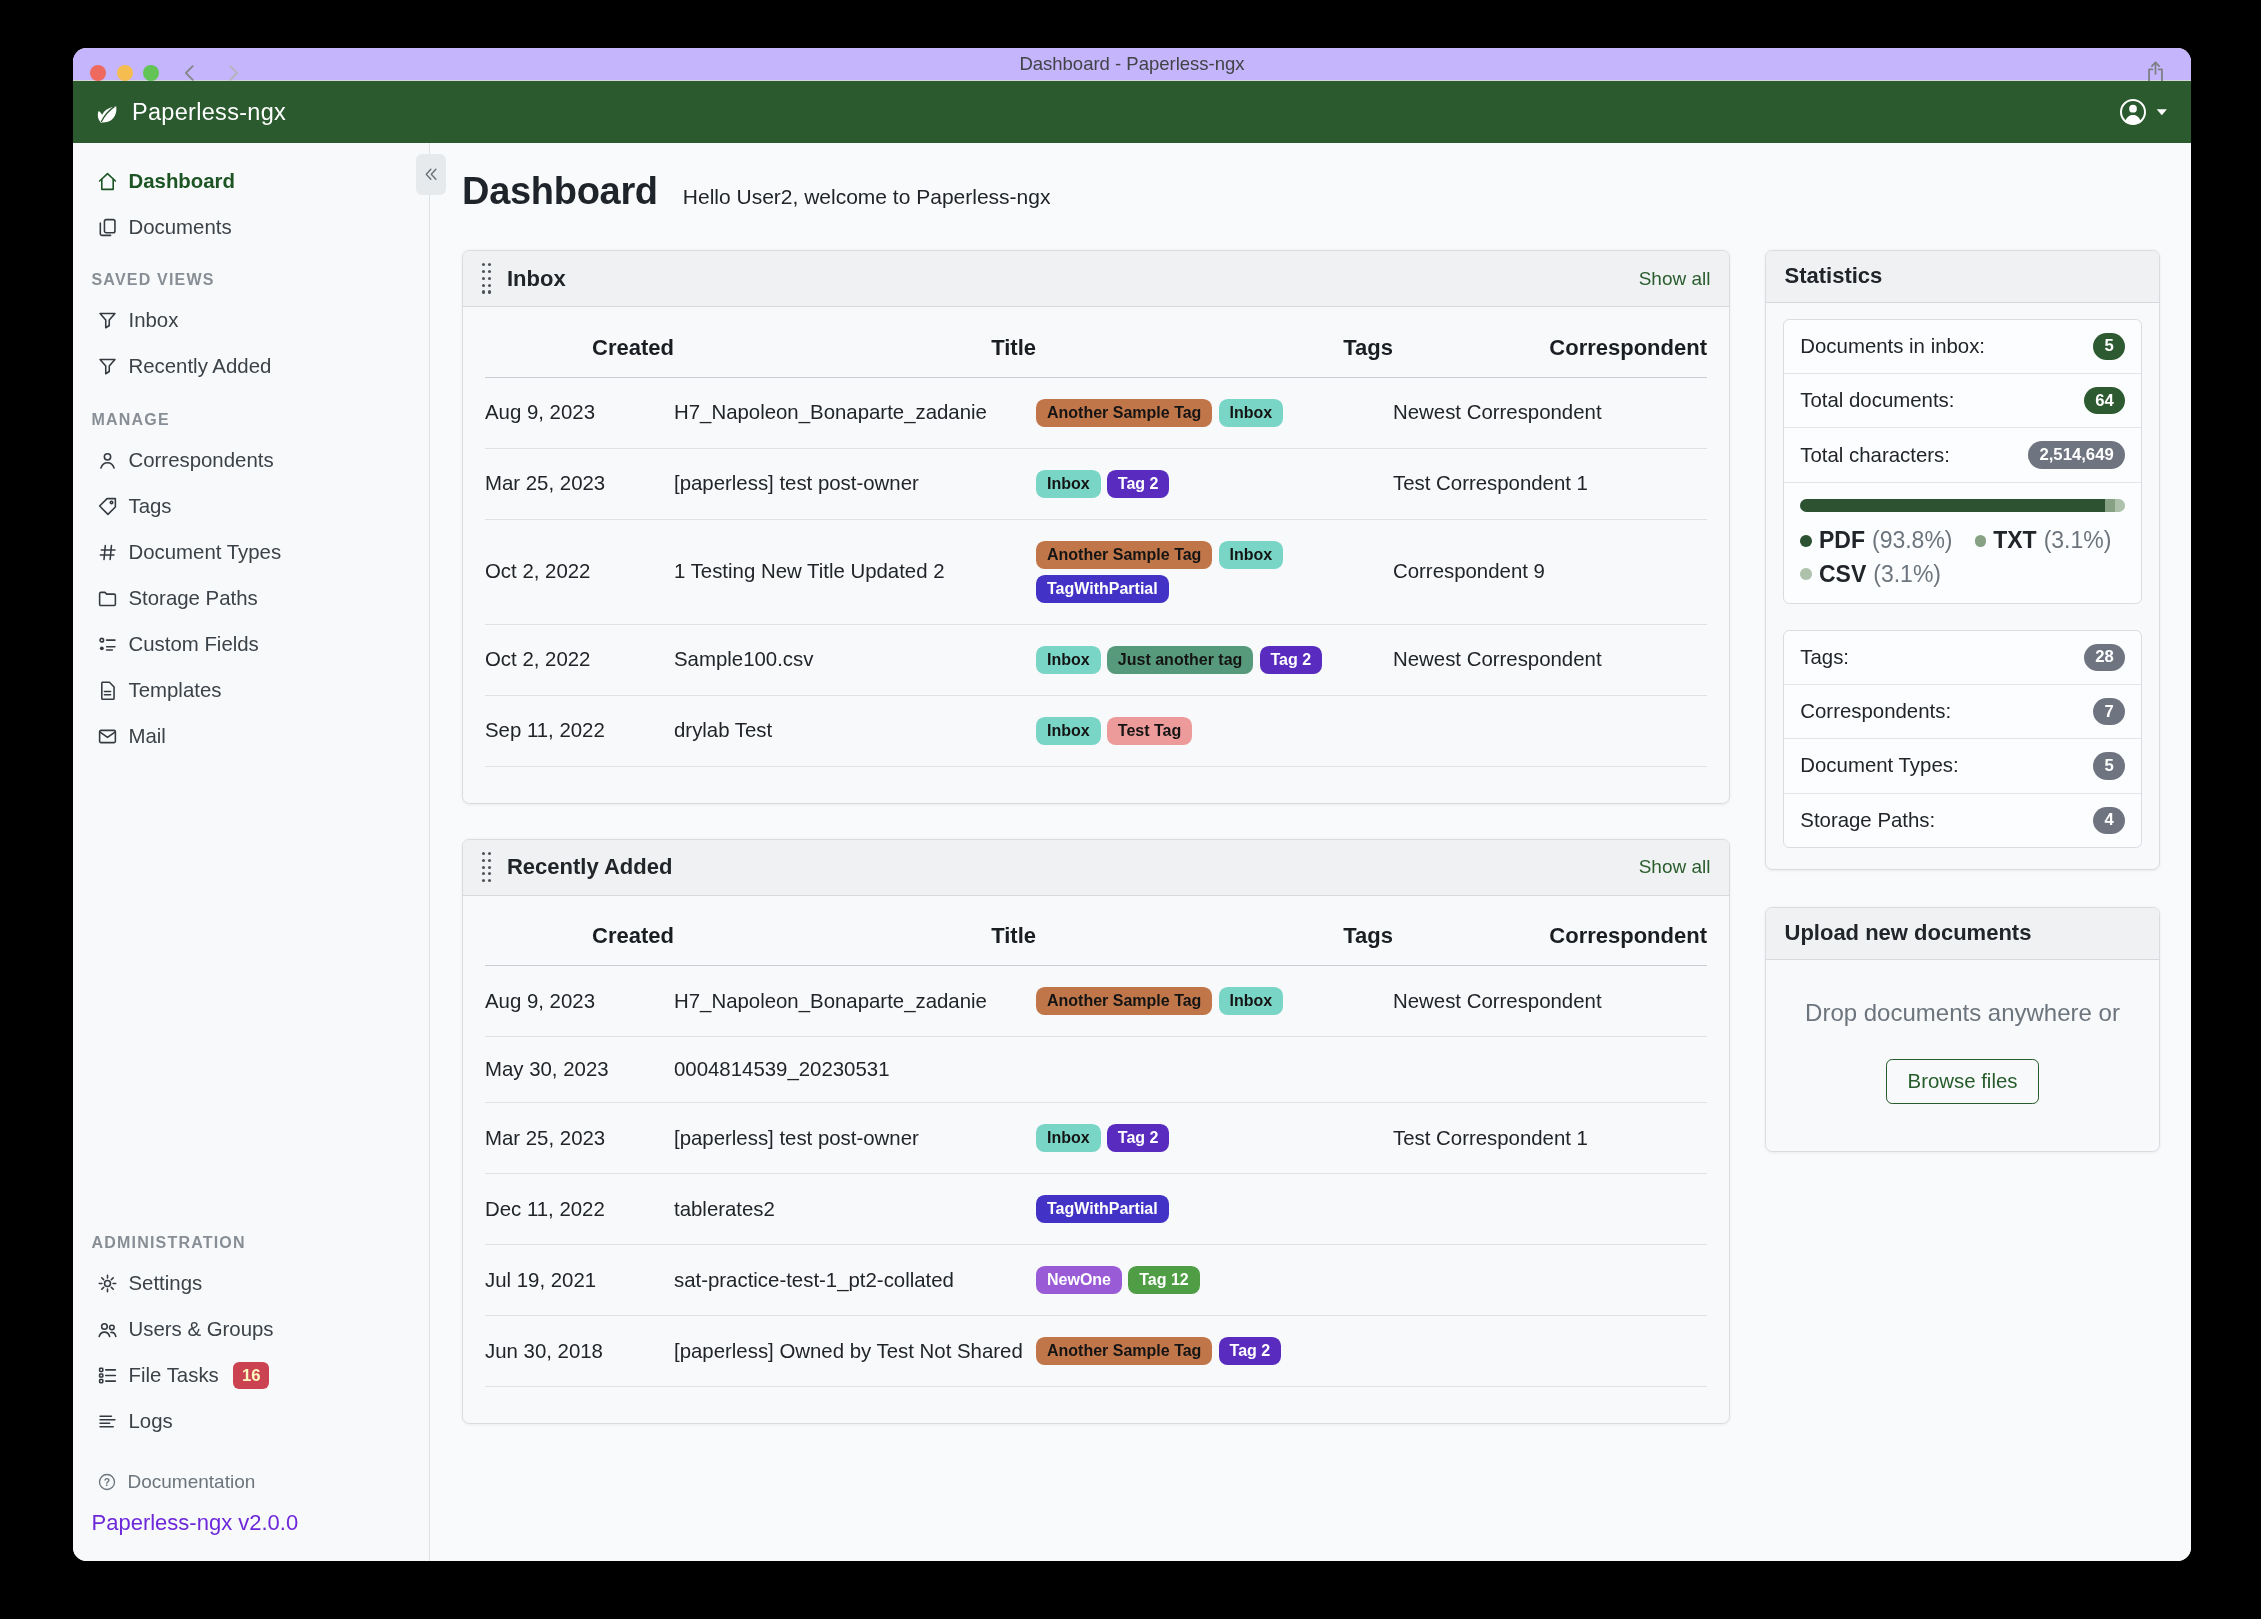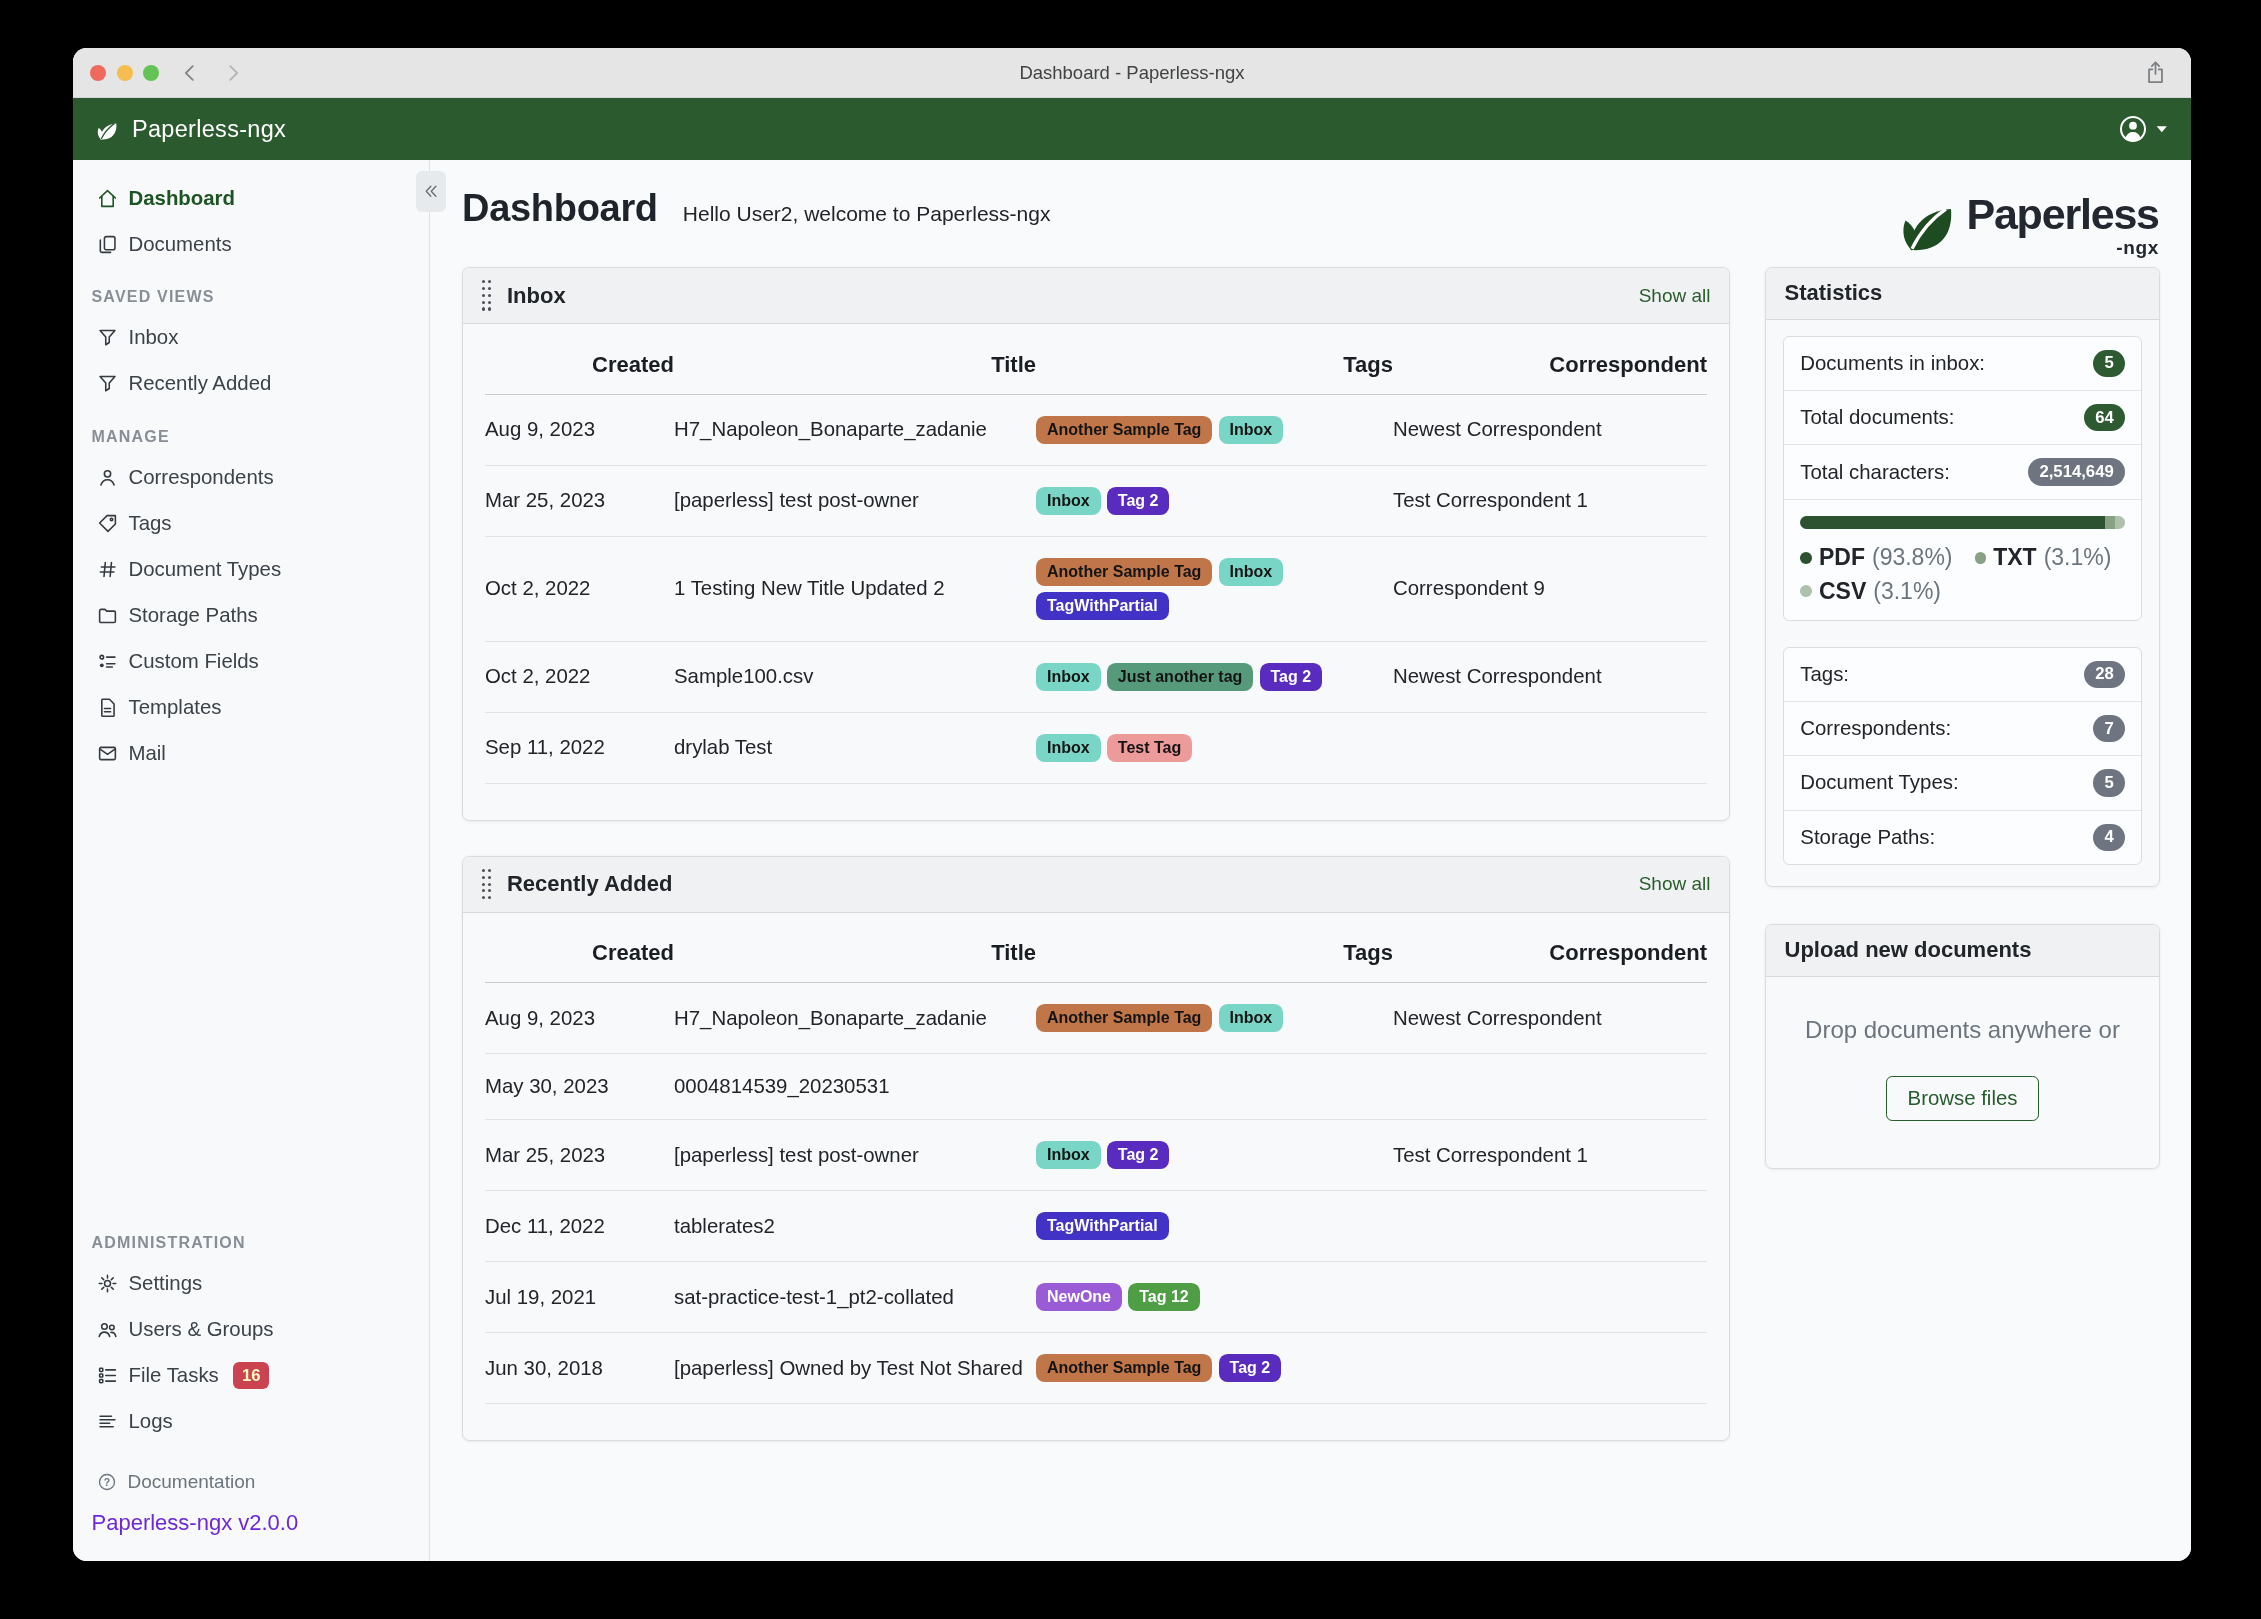--- a/index.html
+++ b/index.html
@@ -1,20 +1,20 @@
 <!DOCTYPE html>
 <html style="font-size:10px"><head>
 <meta charset="utf-8">
 <style>
   * { margin:0; padding:0; box-sizing:border-box; }
   html,body { background:#000; width:2261px; height:1619px; font-family:"Liberation Sans", sans-serif; }
   .window{ position:absolute; left:73px; top:48px; width:2118px; height:1513px; border-radius:13.6px;
     overflow:hidden; background:#f9fafb; box-shadow:0 18.5px 49px rgba(0,0,0,.6); display:flex; flex-direction:column;}
   
-  .titlebar{ height:50px; background:#e5e5e5; border-bottom:0.6px solid #d6d6d8; position:relative;
+  .titlebar{ height:33px; background:#c4b5fd; border-bottom:0.6px solid #d6d6d8; position:relative;
     display:flex; align-items:center; justify-content:center; flex:none;}
   .lights{ position:absolute; left:17.3px; top:16.7px; display:flex; gap:10.5px;}
   .light{ width:16px; height:16px; border-radius:50%;}
   .light.red{ background:#ee6a5f;} .light.yellow{ background:#f5bd4f;} .light.green{ background:#61c455;}
   .navarrows{ position:absolute; left:106px; top:13.6px; display:flex; gap:21px; align-items:center;}
   .navarrows svg{ width:22px; height:22px;}
   .tb-title{ font-size:18.5px; color:#414345; font-weight:500;}
   .share{ position:absolute; right:23.5px; top:12.3px; color:#7d7f83;}
   .share svg{ width:25px; height:25px;}
   
@@ -322,31 +322,20 @@
           <path d="M18 5.5 12 12l6 6.5"></path>
         </svg>
     </div>
 
     <main class="main">
       <div class="page-head">
         <div class="ph-inner">
           <h1 class="page-title">Dashboard</h1>
           <span class="subtitle">Hello User2, welcome to Paperless-ngx</span>
         </div>
-        <div class="biglogo">
-          <svg viewBox="0 0 24 24" fill="#1d4c20">
-            <path d="M6.6 21c-.5-6.8 3.8-13 13.4-13.7.8 9.3-4.5 14.3-13.4 13.7Z"></path>
-            <path d="M6.9 21.2C4.2 18.5 3.4 14.7 4.8 11.2c2.8 1.7 4.3 4.8 3.8 8.6Z"></path>
-            <path d="M7 20.6C9.6 15.4 13.2 10.8 18.3 7.4" stroke="#ffffff" stroke-width="1.1" fill="none"></path>
-          </svg>
-          <div class="lg-words">
-            <span class="lg-main">Paperless</span>
-            <span class="lg-sub">-ngx</span>
-          </div>
-        </div>
       </div>
 
       <div class="content">
         <div class="col-left">
 
           <section class="card">
             <div class="card-head">
               <span class="grip">
                   <i></i>
                   <i></i>

